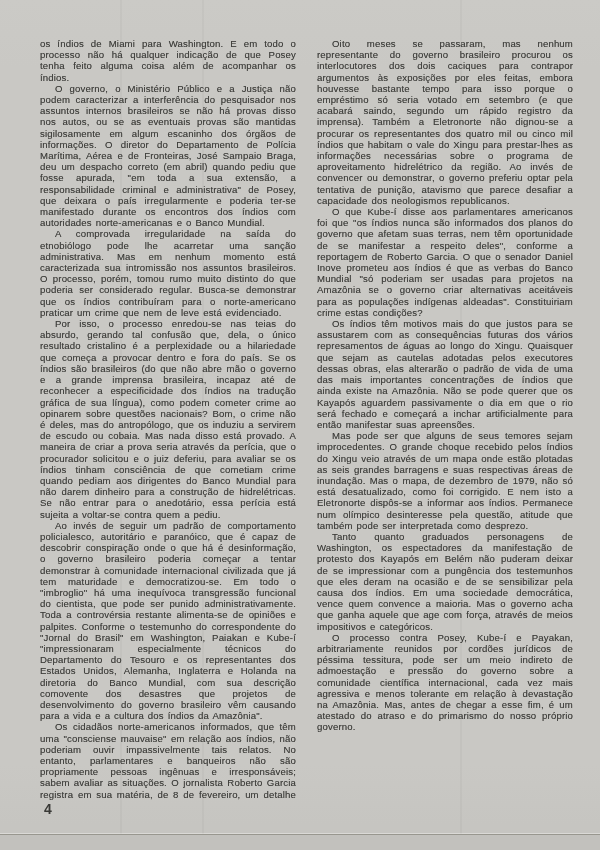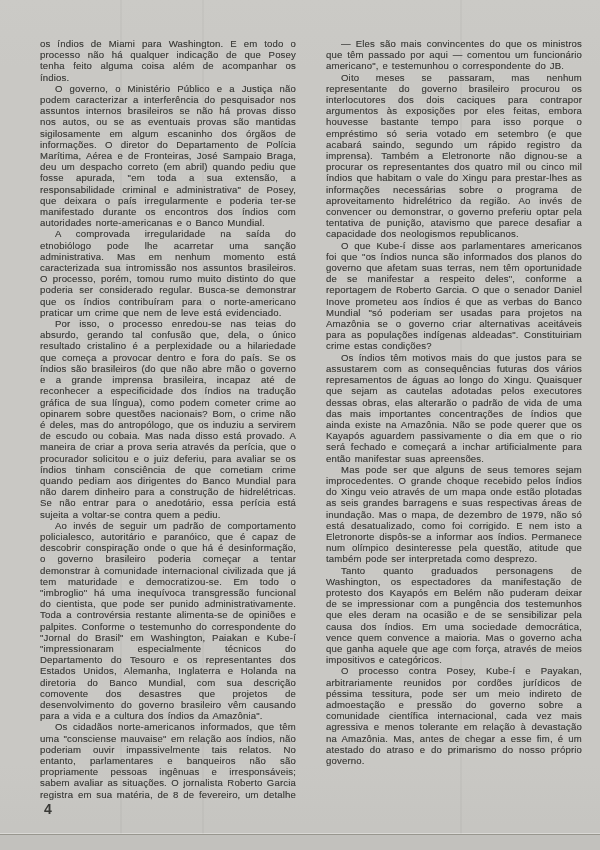--- a/index.html
+++ b/index.html
@@ -42,21 +42,21 @@
     height: 15px;
     background: #c2c1bd;
     border-top: 1px solid #98978f;
     box-shadow: 0 -1px 0 rgba(255,255,255,0.35);
   }
   .columns {
     position: absolute;
     top: 38px;
     left: 40px;
     display: flex;
-    gap: 30px;
+    gap: 21px;
   }
   .col {
     width: 256px;
     height: 762px;
     overflow: hidden;
     text-align: justify;
     font-size: 9.6px;
     line-height: 11.2px;
     letter-spacing: 0.15px;
     word-spacing: 1.1px;
@@ -91,21 +91,20 @@
   <div class="columns">
     <div class="col">
       <p class="cont">os índios de Miami para Washington. E em todo o processo não há qualquer indicação de que Posey tenha feito alguma coisa além de acompanhar os índios.</p>
       <p>O governo, o Ministério Público e a Justiça não podem caracterizar a interferência do pesquisador nos assuntos internos brasileiros se não há provas disso nos autos, ou se as eventuais provas são mantidas sigilosamente em algum escaninho dos órgãos de informações. O diretor do Departamento de Polícia Marítima, Aérea e de Fronteiras, José Sampaio Braga, deu um despacho correto (em abril) quando pediu que fosse apurada, "em toda a sua extensão, a responsabilidade criminal e administrativa" de Posey, que deixara o país irregularmente e poderia ter-se manifestado durante os encontros dos índios com autoridades norte-americanas e o Banco Mundial.</p>
       <p>A comprovada irregularidade na saída do etnobiólogo pode lhe acarretar uma sanção administrativa. Mas em nenhum momento está caracterizada sua intromissão nos assuntos brasileiros. O processo, porém, tomou rumo muito distinto do que poderia ser considerado regular. Busca-se demonstrar que os índios contribuíram para o norte-americano praticar um crime que nem de leve está evidenciado.</p>
       <p>Por isso, o processo enredou-se nas teias do absurdo, gerando tal confusão que, dela, o único resultado cristalino é a perplexidade ou a hilariedade que começa a provocar dentro e fora do país. Se os índios são brasileiros (do que não abre mão o governo e a grande imprensa brasileira, incapaz até de reconhecer a especificidade dos índios na tradução gráfica de sua língua), como podem cometer crime ao opinarem sobre questões nacionais? Bom, o crime não é deles, mas do antropólogo, que os induziu a servirem de escudo ou cobaia. Mas nada disso está provado. A maneira de criar a prova seria através da perícia, que o procurador solicitou e o juiz deferiu, para avaliar se os índios tinham consciência de que cometiam crime quando pediam aos dirigentes do Banco Mundial para não darem dinheiro para a construção de hidrelétricas. Se não entrar para o anedotário, essa perícia está sujeita a voltar-se contra quem a pediu.</p>
       <p>Ao invés de seguir um padrão de comportamento policialesco, autoritário e paranóico, que é capaz de descobrir conspiração onde o que há é desinformação, o governo brasileiro poderia começar a tentar demonstrar à comunidade internacional civilizada que já tem maturidade e democratizou-se. Em todo o "imbroglio" há uma inequívoca transgressão funcional do cientista, que pode ser punido administrativamente. Toda a controvérsia restante alimenta-se de opiniões e palpites. Conforme o testemunho do correspondente do "Jornal do Brasil" em Washington, Paiakan e Kube-í "impressionaram especialmente técnicos do Departamento do Tesouro e os representantes dos Estados Unidos, Alemanha, Inglaterra e Holanda na diretoria do Banco Mundial, com sua descrição comovente dos desastres que projetos de desenvolvimento do governo brasileiro vêm causando para a vida e a cultura dos índios da Amazônia".</p>
       <p>Os cidadãos norte-americanos informados, que têm uma "consciense mauvaise" em relação aos índios, não poderiam ouvir impassivelmente tais relatos. No entanto, parlamentares e banqueiros não são propriamente pessoas ingênuas e irresponsáveis; sabem avaliar as situações. O jornalista Roberto Garcia registra em sua matéria, de 8 de fevereiro, um detalhe importante: "Os dois índios foram recebidos</p>
     </div>
     <div class="col">
-      <p>— Eles são mais convincentes do que os ministros que têm passado por aqui — comentou um funcionário americano", e testemunhou o correspondente do JB.</p>
       <p>Oito meses se passaram, mas nenhum representante do governo brasileiro procurou os interlocutores dos dois caciques para contrapor argumentos às exposições por eles feitas, embora houvesse bastante tempo para isso porque o empréstimo só seria votado em setembro (e que acabará saindo, segundo um rápido registro da imprensa). Também a Eletronorte não dignou-se a procurar os representantes dos quatro mil ou cinco mil índios que habitam o vale do Xingu para prestar-lhes as informações necessárias sobre o programa de aproveitamento hidrelétrico da região. Ao invés de convencer ou demonstrar, o governo preferiu optar pela tentativa de punição, atavismo que parece desafiar a capacidade dos neologismos republicanos.</p>
       <p>O que Kube-í disse aos parlamentares americanos foi que "os índios nunca são informados dos planos do governo que afetam suas terras, nem têm oportunidade de se manifestar a respeito deles", conforme a reportagem de Roberto Garcia. O que o senador Daniel Inove prometeu aos índios é que as verbas do Banco Mundial "só poderiam ser usadas para projetos na Amazônia se o governo criar alternativas aceitáveis para as populações indígenas aldeadas". Constituiriam crime estas condições?</p>
       <p>Os índios têm motivos mais do que justos para se assustarem com as consequências futuras dos vários represamentos de águas ao longo do Xingu. Quaisquer que sejam as cautelas adotadas pelos executores dessas obras, elas alterarão o padrão de vida de uma das mais importantes concentrações de índios que ainda existe na Amazônia. Não se pode querer que os Kayapós aguardem passivamente o dia em que o rio será fechado e começará a inchar artificialmente para então manifestar suas apreensões.</p>
       <p>Mas pode ser que alguns de seus temores sejam improcedentes. O grande choque recebido pelos índios do Xingu veio através de um mapa onde estão plotadas as seis grandes barragens e suas respectivas áreas de inundação. Mas o mapa, de dezembro de 1979, não só está desatualizado, como foi corrigido. E nem isto a Eletronorte dispôs-se a informar aos índios. Permanece num olímpico desinteresse pela questão, atitude que também pode ser interpretada como desprezo.</p>
       <p>Tanto quanto graduados personagens de Washington, os espectadores da manifestação de protesto dos Kayapós em Belém não puderam deixar de se impressionar com a pungência dos testemunhos que eles deram na ocasião e de se sensibilizar pela causa dos índios. Em uma sociedade democrática, vence quem convence a maioria. Mas o governo acha que ganha aquele que age com força, através de meios impositivos e categóricos.</p>
       <p>O processo contra Posey, Kube-í e Payakan, arbitrariamente reunidos por cordões jurídicos de péssima tessitura, pode ser um meio indireto de admoestação e pressão do governo sobre a comunidade científica internacional, cada vez mais agressiva e menos tolerante em relação à devastação na Amazônia. Mas, antes de chegar a esse fim, é um atestado do atraso e do primarismo do nosso próprio governo.</p>
     </div>
   </div>
 
   <div class="page-number">4</div>

